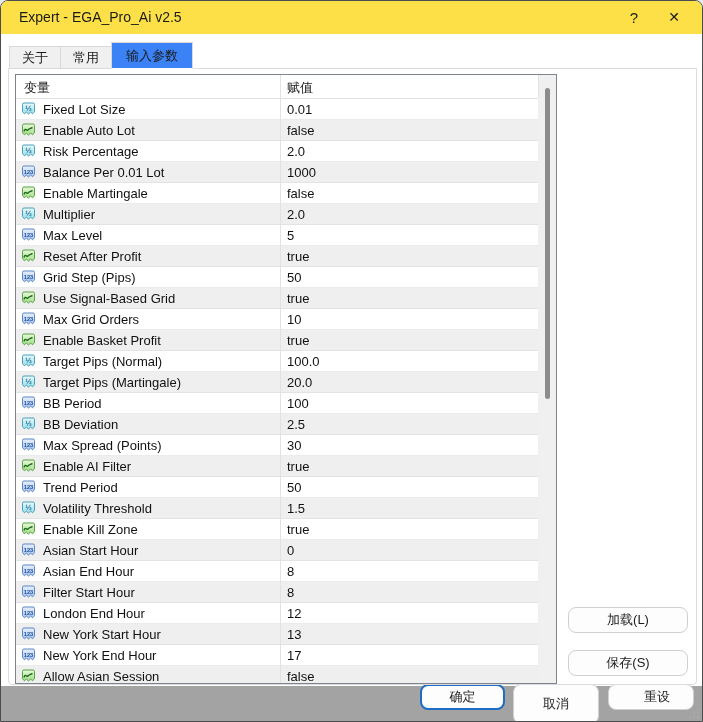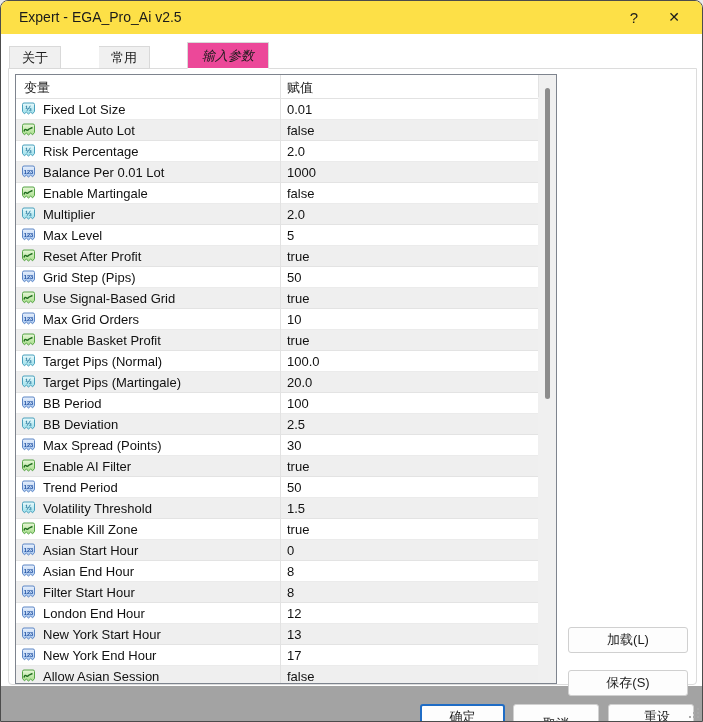--- a/index.html
+++ b/index.html
@@ -14,26 +14,26 @@
 
   
   .titlebar { position:absolute; left:0; top:0; width:100%; height:33px; background:#fde047; }
   .titlebar .title { position:absolute; left:18px; top:8px; font-size:14px; color:#1b1b1b; }
   .tb-btn { position:absolute; top:0; width:40px; height:32px; display:flex; align-items:center; justify-content:center;
             font-size:15px; color:#1b1b1b; cursor:default; }
   .tb-btn.help  { right:48px; }
   .tb-btn.close { right:8px; font-size:14px; }
 
   
-  .tabstrip { position:absolute; left:8px; top:41px; height:27px; display:flex; align-items:flex-end; z-index:3;gap:38px; }
+  .tabstrip { position:absolute; left:8px; top:41px; height:27px; display:flex; align-items:flex-end; z-index:3; }
   .tab { height:23px; padding:0 12px; display:flex; align-items:center; justify-content:center;
          font-size:13px; color:#1b1b1b; background:#f0f0f0; border:1px solid #d9d9d9; border-left:none; }
   .tab:first-child { border-left:1px solid #d9d9d9; }
-  .tab.active { height:27px; background:#ec4899; border:1px solid #d9d9d9; border-bottom:1px solid #ffffff;
-                margin-left:-1px; padding:0 14px; position:relative; z-index:4;font-style:italic; }
+  .tab.active { height:27px; background:#3b82f6; border:1px solid #d9d9d9; border-bottom:1px solid #ffffff;
+                margin-left:-1px; padding:0 14px; position:relative; z-index:4; }
 
   
   .page { position:absolute; left:7px; top:67px; width:689px; height:617px;
           background:#ffffff; border:1px solid #dcdcdc; border-radius:0 0 4px 4px; z-index:2; }
 
   
   .ptable { position:absolute; left:6px; top:5px; width:542px; height:610px;
             border:1px solid #7e848e; background:#ffffff; overflow:hidden; }
   .thead { position:relative; height:24px; background:#ffffff; border-bottom:1px solid #e2e2e2; }
   .thead .h-var { position:absolute; left:8px;  top:4px; font-size:13px; color:#1b1b1b; }
@@ -49,22 +49,22 @@
   .cell-var .icon { width:15px; height:14px; margin-right:7px; flex:none; }
   .cell-var .plabel { font-size:13px; color:#111; white-space:nowrap; }
   .cell-val { padding-left:7px; font-size:13px; color:#111; white-space:nowrap; }
 
   
   .vscroll { position:absolute; right:0; top:0; width:18px; height:608px; background:#f0f0f0; }
   .vthumb  { position:absolute; left:7px; top:13px; width:5px; height:311px; background:#8c8c8c; border-radius:3px; }
 
   
   .btn { position:absolute; display:flex; align-items:center; justify-content:center;
-         background:#fdfdfd; border:1px solid #d0d0d0; border-radius:3px;
-         font-size:13px; color:#1b1b1b; font-family:inherit; cursor:default;margin-top:20px; }
+         background:#fdfdfd; border:1px solid #d0d0d0; border-radius:8px;
+         font-size:13px; color:#1b1b1b; font-family:inherit; cursor:default; }
   .btn-load { left:559px; top:538px; width:120px; height:26px; }
   .btn-save { left:559px; top:581px; width:120px; height:26px; }
 
   
   .footer { position:absolute; left:0; top:685px; width:100%; height:37px; background:#a3a3a3; }
   .btn-ok     { position:absolute; left:419px; top:-2px; width:85px; height:26px; border:2px solid #1f6cc5; }
   .btn-cancel { position:absolute; left:512px; top:-2px; width:86px; height:40px; }
   .btn-reset  { position:absolute; left:607px; top:-2px; width:86px; height:26px;padding-left:12px; }
 
   .grip { position:absolute; right:3px; bottom:3px; width:11px; height:11px; }

